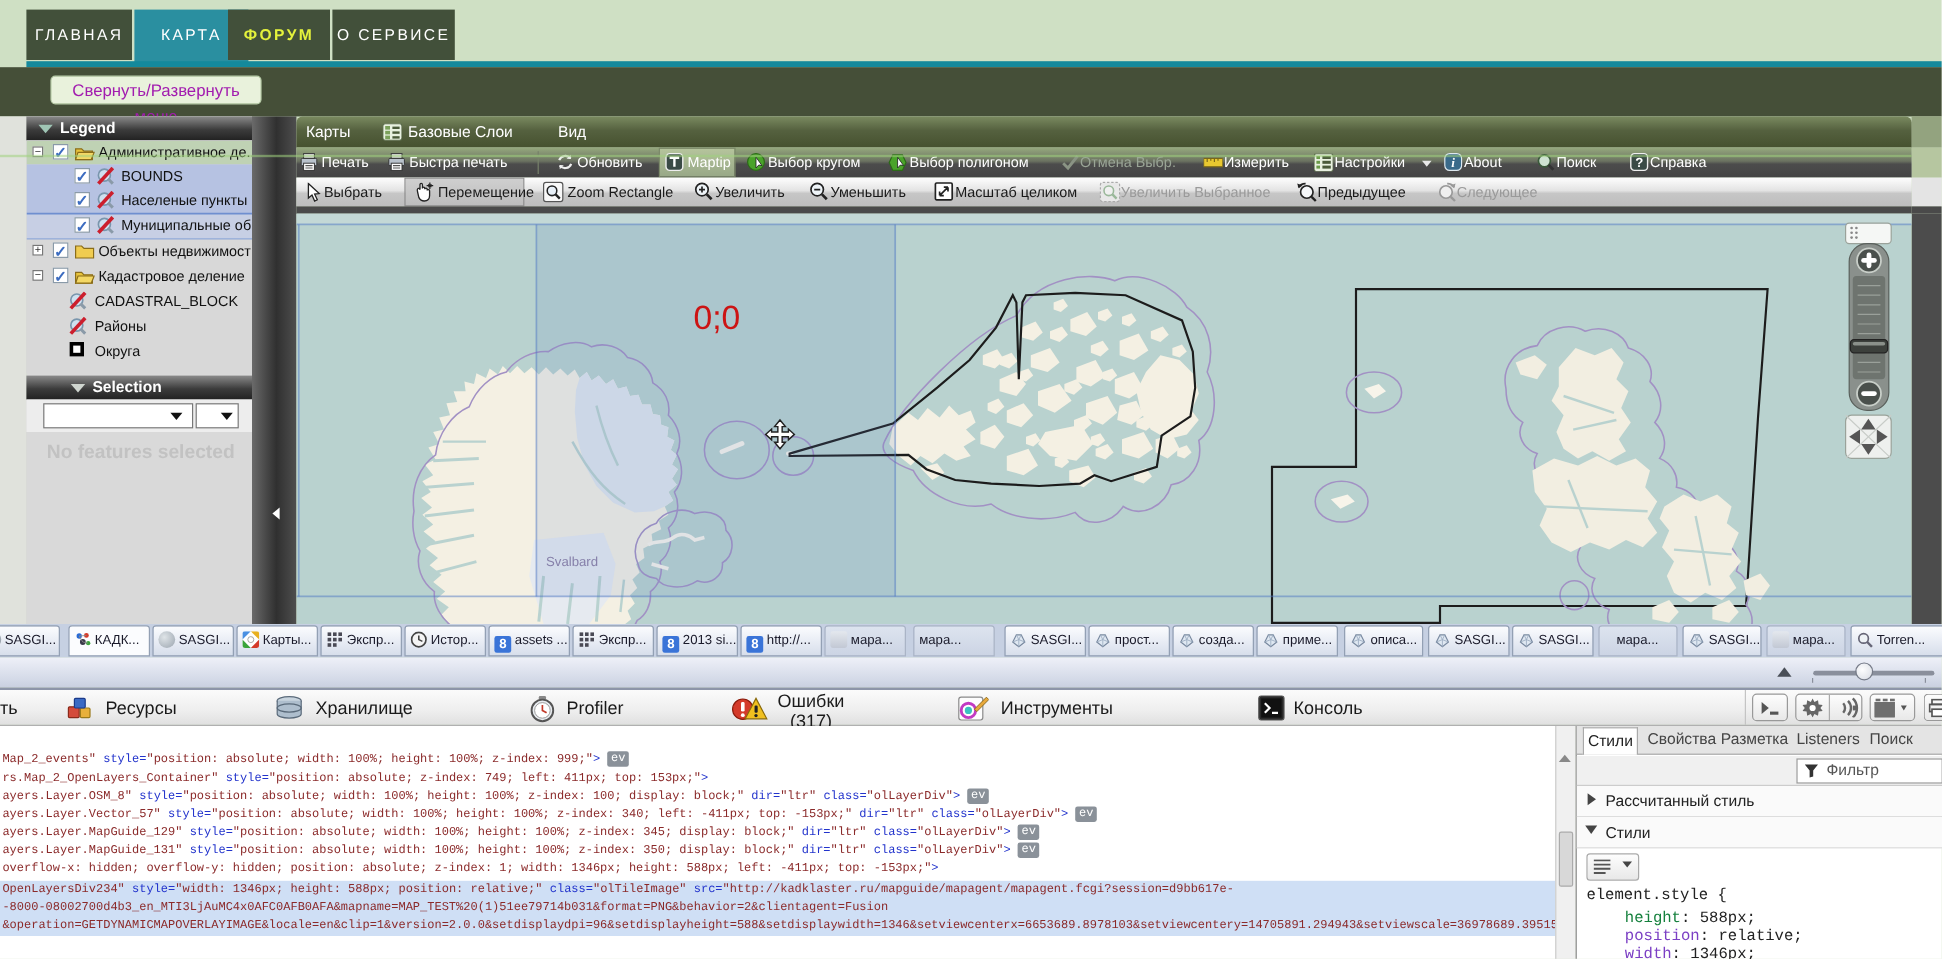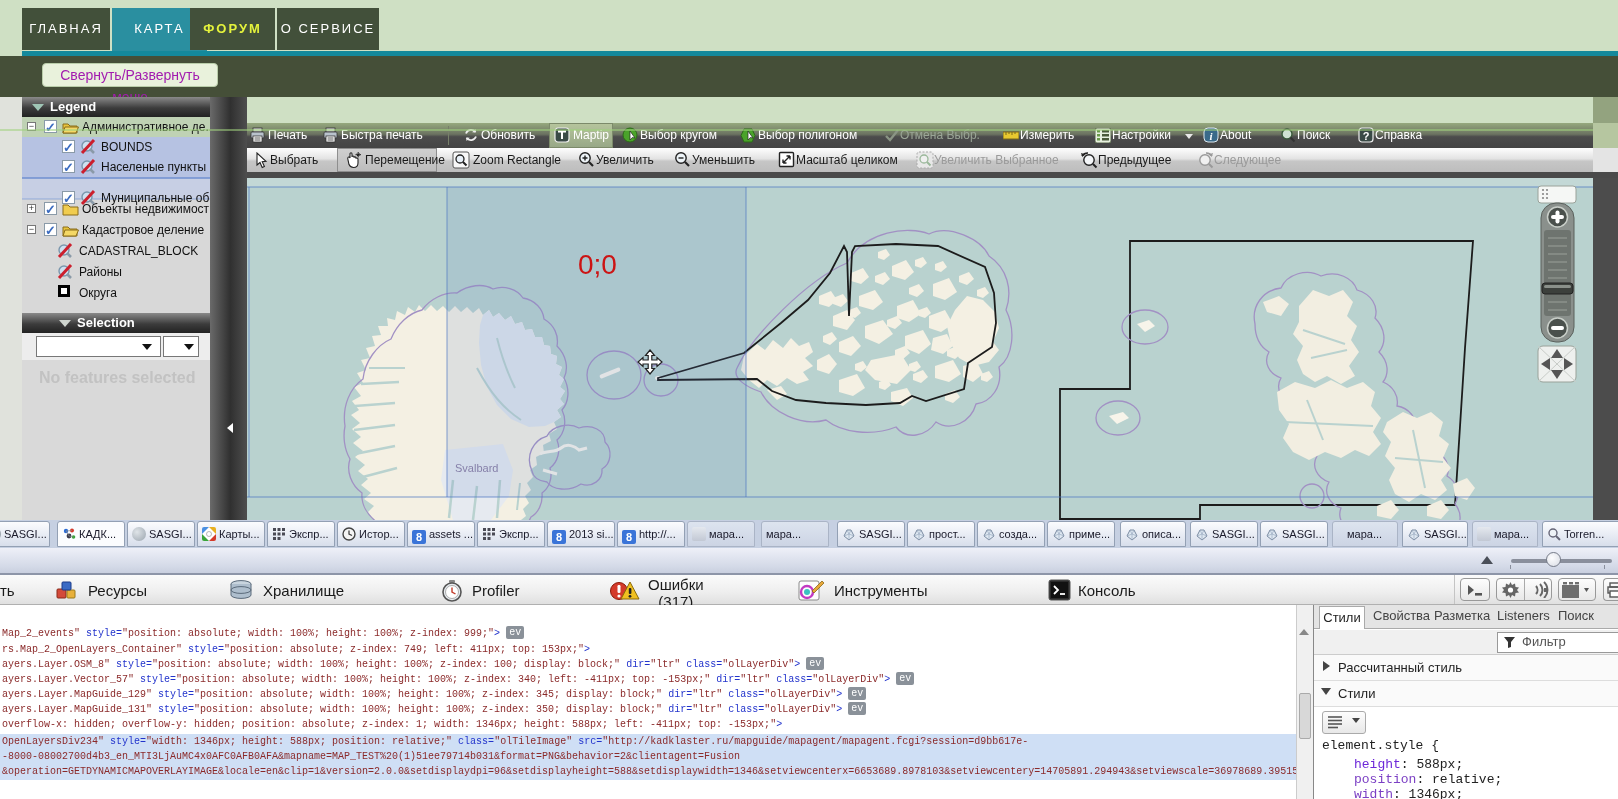--- a/index.html
+++ b/index.html
@@ -119,21 +119,21 @@
         </div>
       <div class="trow" style="top:40px;">
           <span class="cb" style="left:40px;"></span>
           <svg class="slashicon" style="left:58px;" viewBox="0 0 17 16">
             <circle cx="7" cy="7" r="5" fill="#cfe0ef" stroke="#7a96ad" stroke-width="1.4"></circle>
             <line x1="10" y1="10" x2="14" y2="14" stroke="#8a9aa8" stroke-width="2.5"></line>
             <line x1="2" y1="14" x2="14" y2="1" stroke="#cc1f2d" stroke-width="3"></line>
           </svg>
           <span style="position:absolute;left:79px;">Населеные пункты</span>
         </div>
-      <div class="trow" style="top:71px;">
+      <div class="trow" style="top:61px;">
           <span class="cb" style="left:40px;"></span>
           <svg class="slashicon" style="left:58px;" viewBox="0 0 17 16">
             <circle cx="7" cy="7" r="5" fill="#cfe0ef" stroke="#7a96ad" stroke-width="1.4"></circle>
             <line x1="10" y1="10" x2="14" y2="14" stroke="#8a9aa8" stroke-width="2.5"></line>
             <line x1="2" y1="14" x2="14" y2="1" stroke="#cc1f2d" stroke-width="3"></line>
           </svg>
           <span style="position:absolute;left:79px;">Муниципальные об</span>
         </div>
       <div class="trow" style="top:82px;">
           <span class="exp" style="left:5px;">+</span>
@@ -185,20 +185,34 @@
   </div>
   <div id="splitter">
       <div class="arr"></div>
     </div>
   <div id="rightstrip"></div>
     <div id="rs1"></div>
     <div id="rs2"></div>
     <div id="rs3"></div>
     <div id="rs4"></div>
 
+  <div id="menubar">
+    <span class="abs" style="left:8px;top:0;line-height:26px;">Карты</span>
+    <svg class="abs" style="left:72px;top:6px;" width="16" height="14" viewBox="0 0 16 14">
+        <rect x="0" y="0" width="16" height="14" rx="2" fill="#e8f0e0" stroke="#5a6a4a"></rect>
+        <rect x="2" y="2" width="4" height="3" fill="#7aa05a"></rect>
+        <rect x="8" y="2.5" width="6" height="2" fill="#4a5a3a"></rect>
+        <rect x="2" y="6" width="4" height="3" fill="#7aa05a"></rect>
+        <rect x="8" y="6.5" width="6" height="2" fill="#4a5a3a"></rect>
+        <rect x="2" y="10" width="4" height="3" fill="#7aa05a"></rect>
+        <rect x="8" y="10.5" width="6" height="2" fill="#4a5a3a"></rect>
+      </svg>
+    <span class="abs" style="left:93px;top:0;line-height:26px;">Базовые Слои</span>
+    <span class="abs" style="left:218px;top:0;line-height:26px;">Вид</span>
+  </div>
   <div id="toolbar1">
     <svg class="abs" style="left:3px;top:4px;" width="16" height="16" viewBox="0 0 16 16">
         <rect x="3" y="1" width="9" height="4" fill="#ddd" stroke="#333" stroke-width=".8"></rect>
         <rect x="1" y="5" width="13" height="6" rx="1" fill="#b9c2cc" stroke="#333" stroke-width=".8"></rect>
         <rect x="3" y="9" width="9" height="6" fill="#fff" stroke="#333" stroke-width=".8"></rect>
         <line x1="4.5" y1="11" x2="10.5" y2="11" stroke="#555"></line>
         <line x1="4.5" y1="13" x2="10.5" y2="13" stroke="#555"></line>
       </svg>
     <span class="t1item" style="left:21px;">Печать</span>
     <svg class="abs" style="left:76px;top:4px;" width="16" height="16" viewBox="0 0 16 16">
@@ -706,19 +720,19 @@
     <svg class="abs" style="left:14px;top:111px;" width="17" height="13" viewBox="0 0 17 13">
         <g stroke="#555" stroke-width="1.6">
           <line x1="0" y1="1" x2="14" y2="1"></line>
           <line x1="0" y1="4.5" x2="14" y2="4.5"></line>
           <line x1="0" y1="8" x2="14" y2="8"></line>
           <line x1="0" y1="11.5" x2="10" y2="11.5"></line>
         </g>
       </svg>
     <div class="abs" style="left:38px;top:113px;width:0;height:0;border-left:4px solid transparent;border-right:4px solid transparent;border-top:5px solid #444;"></div>
     <div class="abs" style="left:8px;top:133px;font-family:'Liberation Mono',monospace;font-size:13px;color:#222;">element.style {</div>
-    <div class="abs" style="left:40px;top:152px;font-family:'Liberation Mono',monospace;font-size:13px;"><span style="color:#6d28d9;">height</span><span style="color:#222;">: 588px;</span></div>
+    <div class="abs" style="left:40px;top:152px;font-family:'Liberation Mono',monospace;font-size:13px;"><span style="color:#15803d;">height</span><span style="color:#222;">: 588px;</span></div>
     <div class="abs" style="left:40px;top:167px;font-family:'Liberation Mono',monospace;font-size:13px;"><span style="color:#7b3fc4;">position</span><span style="color:#222;">: relative;</span></div>
     <div class="abs" style="left:40px;top:182px;font-family:'Liberation Mono',monospace;font-size:13px;"><span style="color:#7b3fc4;">width</span><span style="color:#222;">: 1346px;</span></div>
   </div>
 
   <div id="greenline"></div>
 </div>
 
 </body></html>

